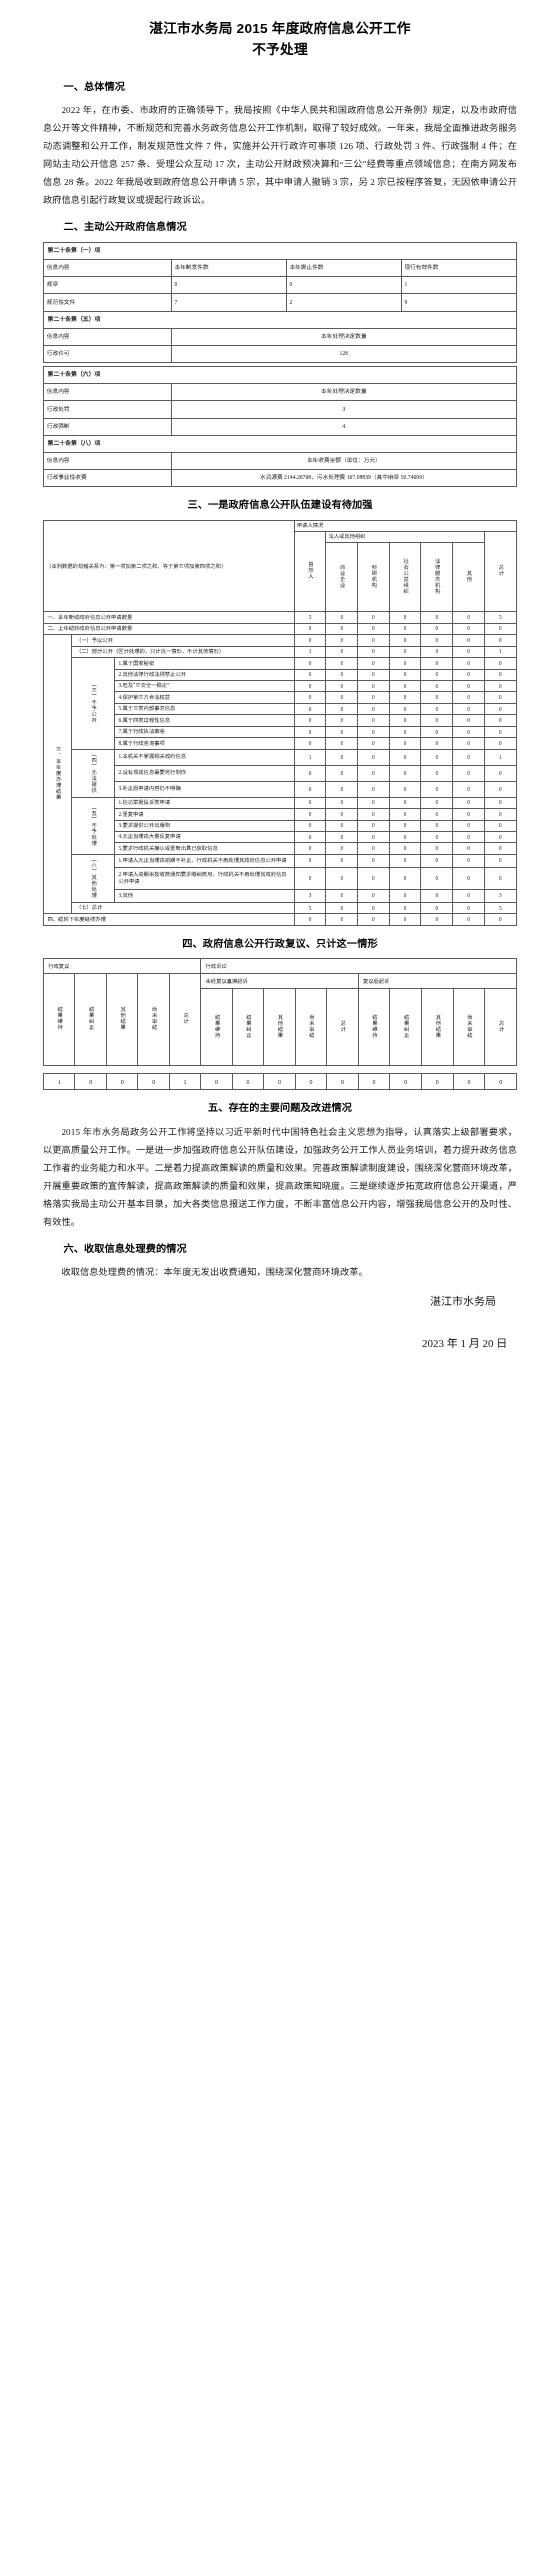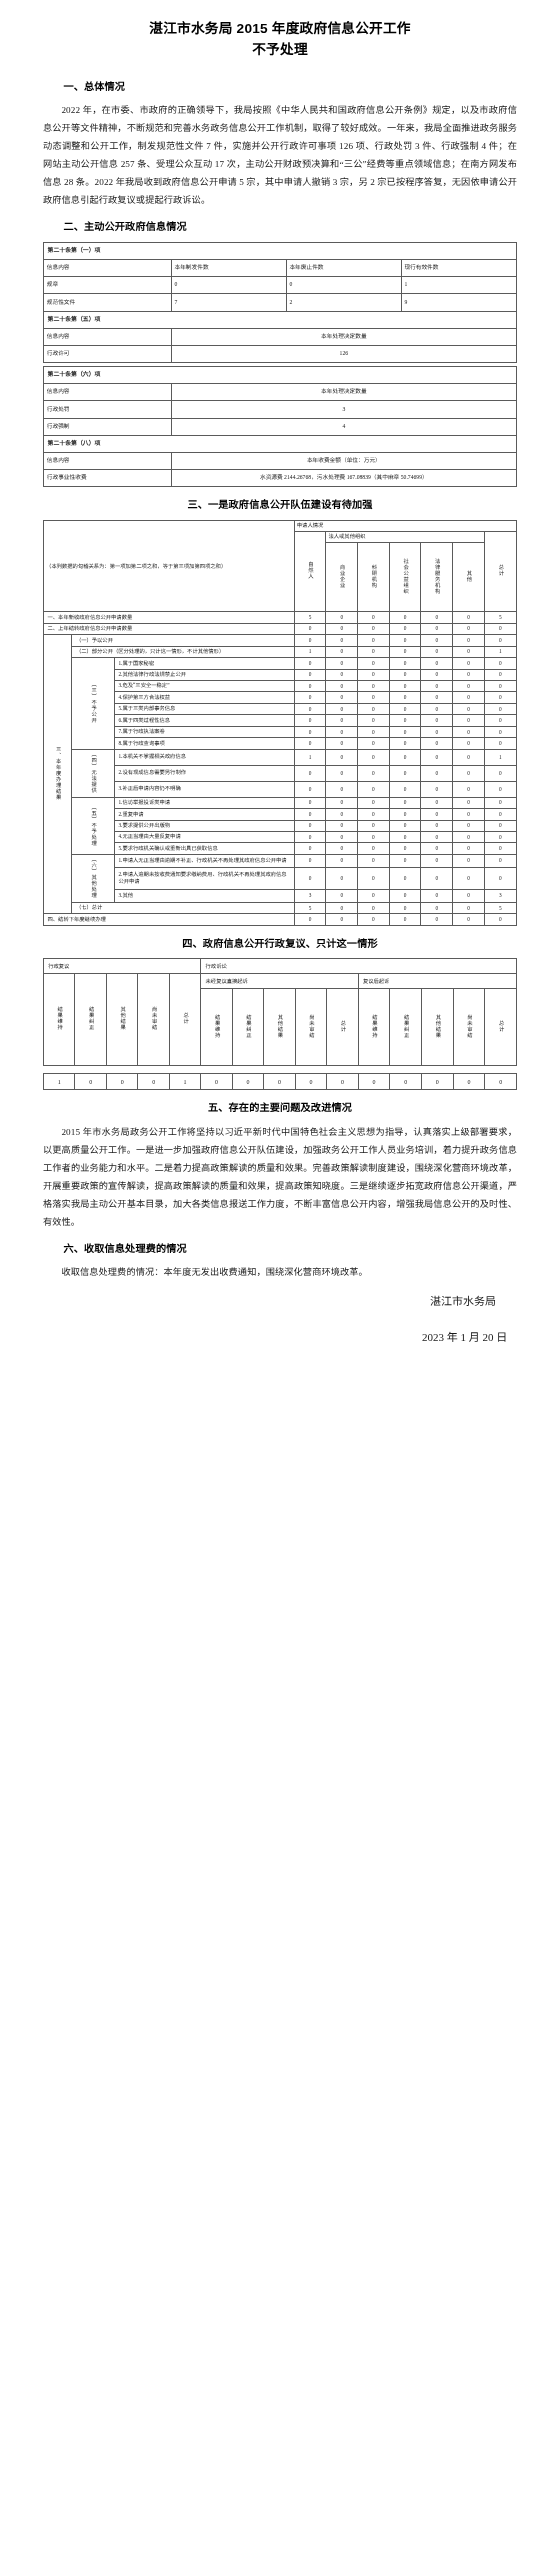--- a/index.html
+++ b/index.html
@@ -56,21 +56,21 @@
     letter-spacing: 0.1px;
   }
   .sign {
     font-size: 11px;
     line-height: 1.96;
     text-align: right;
     margin: 9.8px 0 0 0;
     padding-right: 21px;
   }
   .sign.date {
-    margin-top: 14px;
+    margin-top: 20px;
     padding-right: 9.8px;
   }
   
   table {
     border-collapse: collapse;
     width: 100%;
     table-layout: fixed;
     margin: 2.8px 0 7px 0;
     font-size: 5.7px;
     line-height: 1.35;

